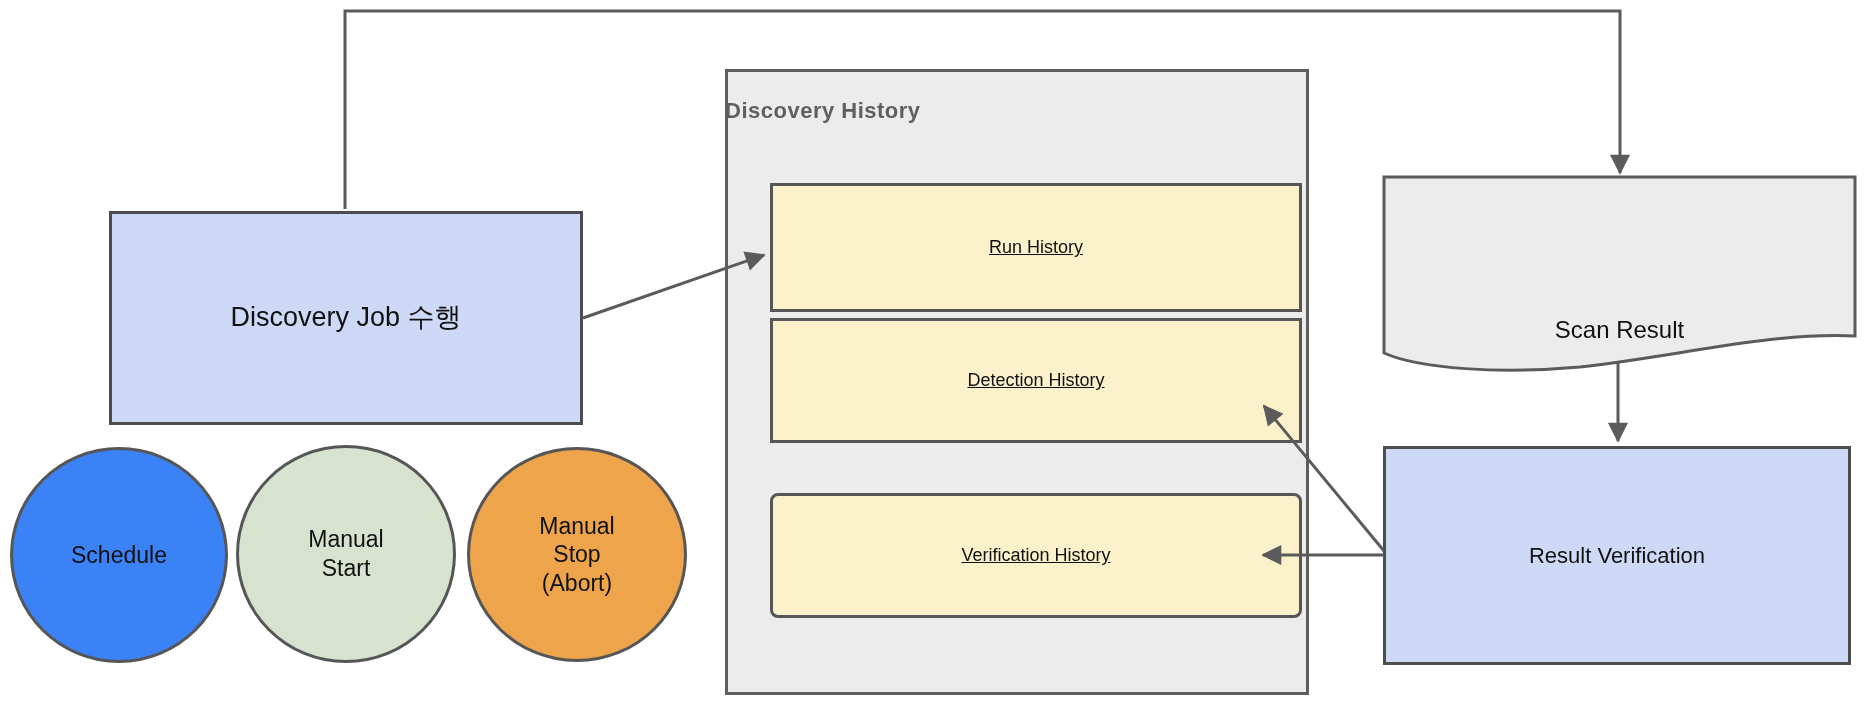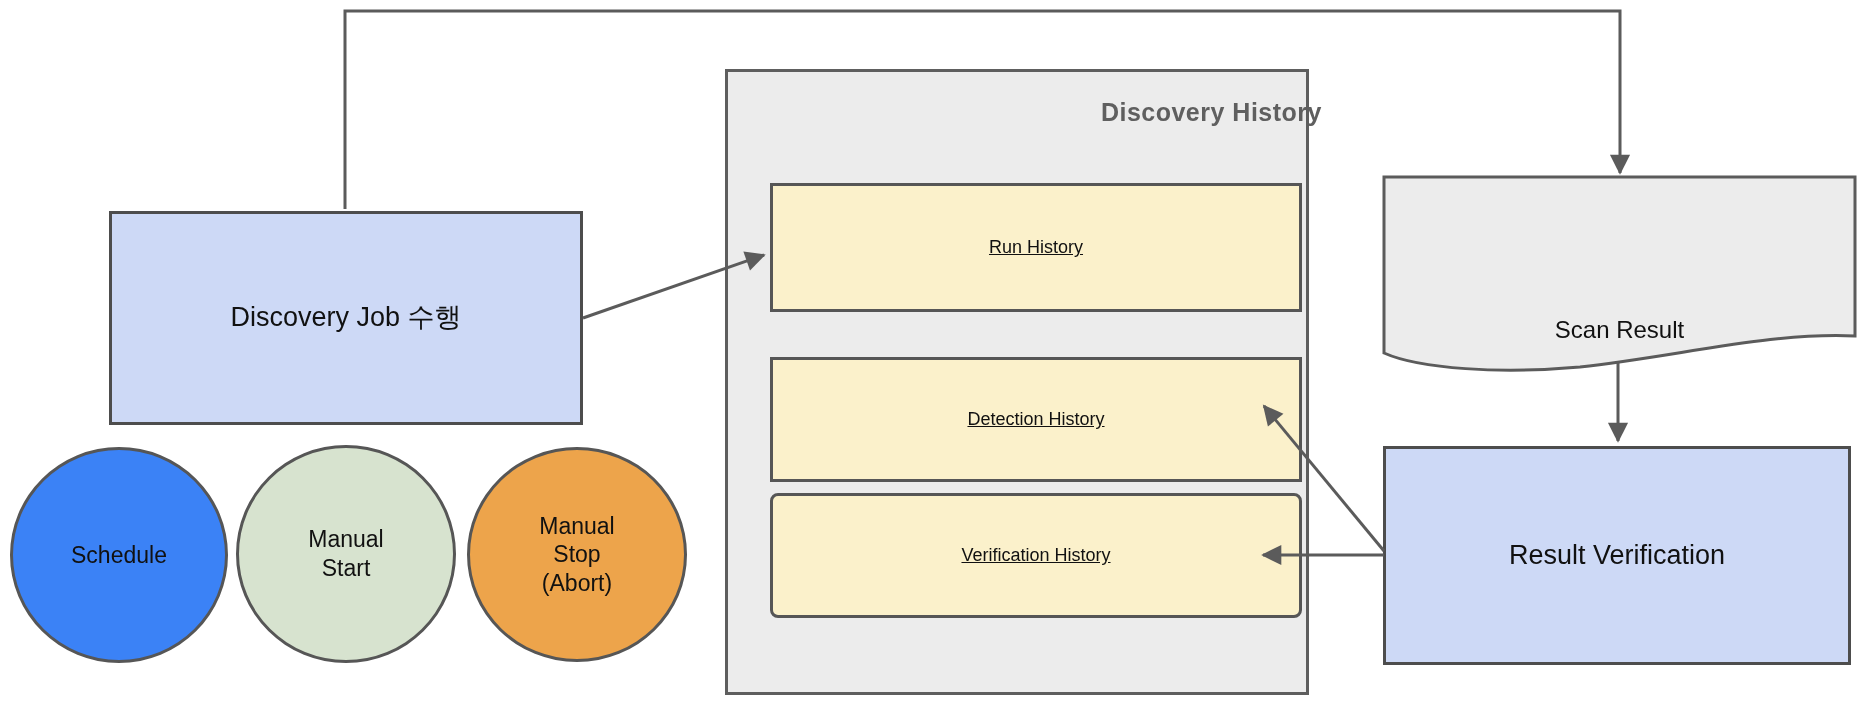--- a/index.html
+++ b/index.html
@@ -10,39 +10,39 @@
   .node{
     position:absolute;box-sizing:border-box;border:3px solid #4d4d4d;
     display:flex;align-items:center;justify-content:center;text-align:center;
     z-index:1;
   }
   .node .label{white-space:pre-line;line-height:1.24;}
   .rect-blue{font-size:27px;}
   .circle{border-radius:50%;font-size:23px;border-color:#565656;}
   .frame{border-color:#5e5e5e;background:#ececec;}
   .frame-title{
-    position:absolute;z-index:2;text-align:right;font-weight:bold;
-    font-size:25px;color:#5f5f5f;letter-spacing:0.5px;padding-left:13px;
+    position:absolute;z-index:2;text-align:left;font-weight:bold;
+    font-size:22px;color:#5f5f5f;letter-spacing:0.5px;
   }
   .hist-box{left:770px;width:532px;font-size:18px;border-color:#565656;z-index:2;text-decoration:underline;}
   #discovery-job{left:109px;top:211px;width:474px;height:214px;text-align:center;}
   #circle-schedule{left:10px;top:447px;width:218px;height:216px;}
   #circle-manual-start{left:236px;top:445px;width:220px;height:218px;}
   #circle-manual-stop{left:467px;top:447px;width:220px;height:215px;}
   #history-container{left:725px;top:69px;width:584px;height:626px;}
   #history-title{left:725px;top:98px;width:584px;}
   #run-history{top:183px;height:129px;}
-  #detection-history{top:357px;height:125px;}
+  #detection-history{top:318px;height:125px;}
   #verification-history{top:493px;height:125px;}
   #scan-result-label{
     position:absolute;left:1383px;top:176px;width:473px;height:168px;
     display:flex;align-items:flex-end;justify-content:center;
     font-size:24px;z-index:4;
   }
-  #result-verification{left:1383px;top:446px;width:468px;height:219px;font-size:27px;}
+  #result-verification{left:1383px;top:446px;width:468px;height:219px;font-size:22px;}
   svg.overlay{position:absolute;left:0;top:0;z-index:3;pointer-events:none;}
 </style>
 </head>
 <body>
 
 <div class="canvas">
 
   <div class="node rect-blue" id="discovery-job" style="background-color: rgb(205, 217, 246);">
     <span class="label">Discovery Job 수행</span>
   </div>

